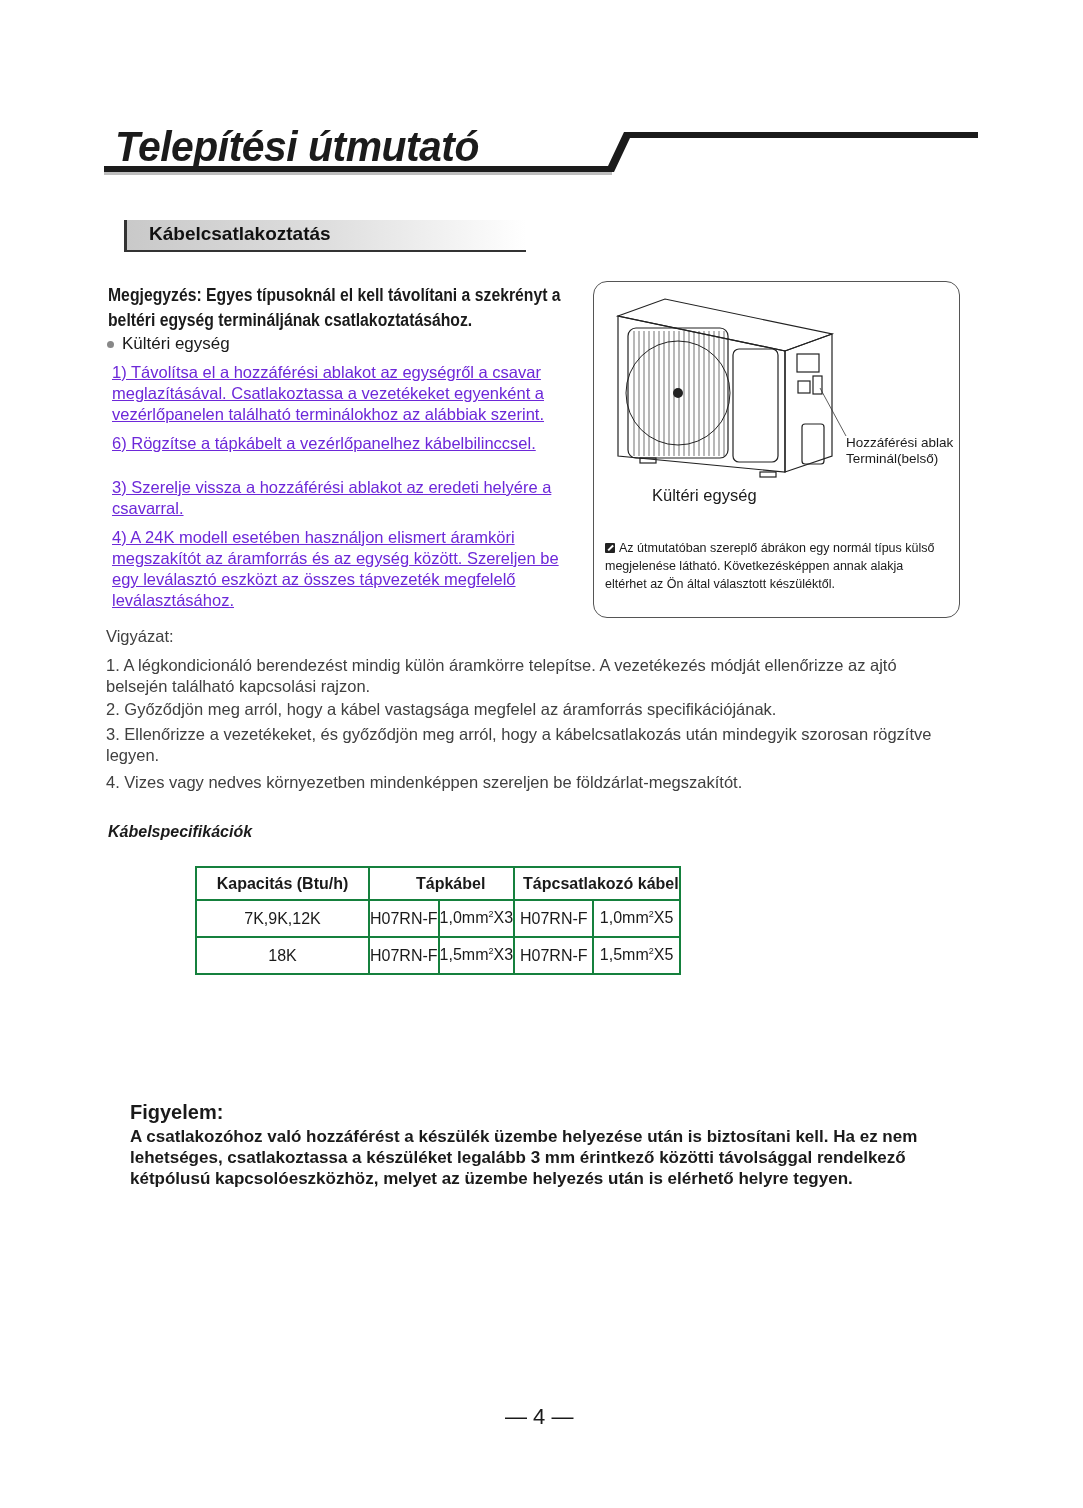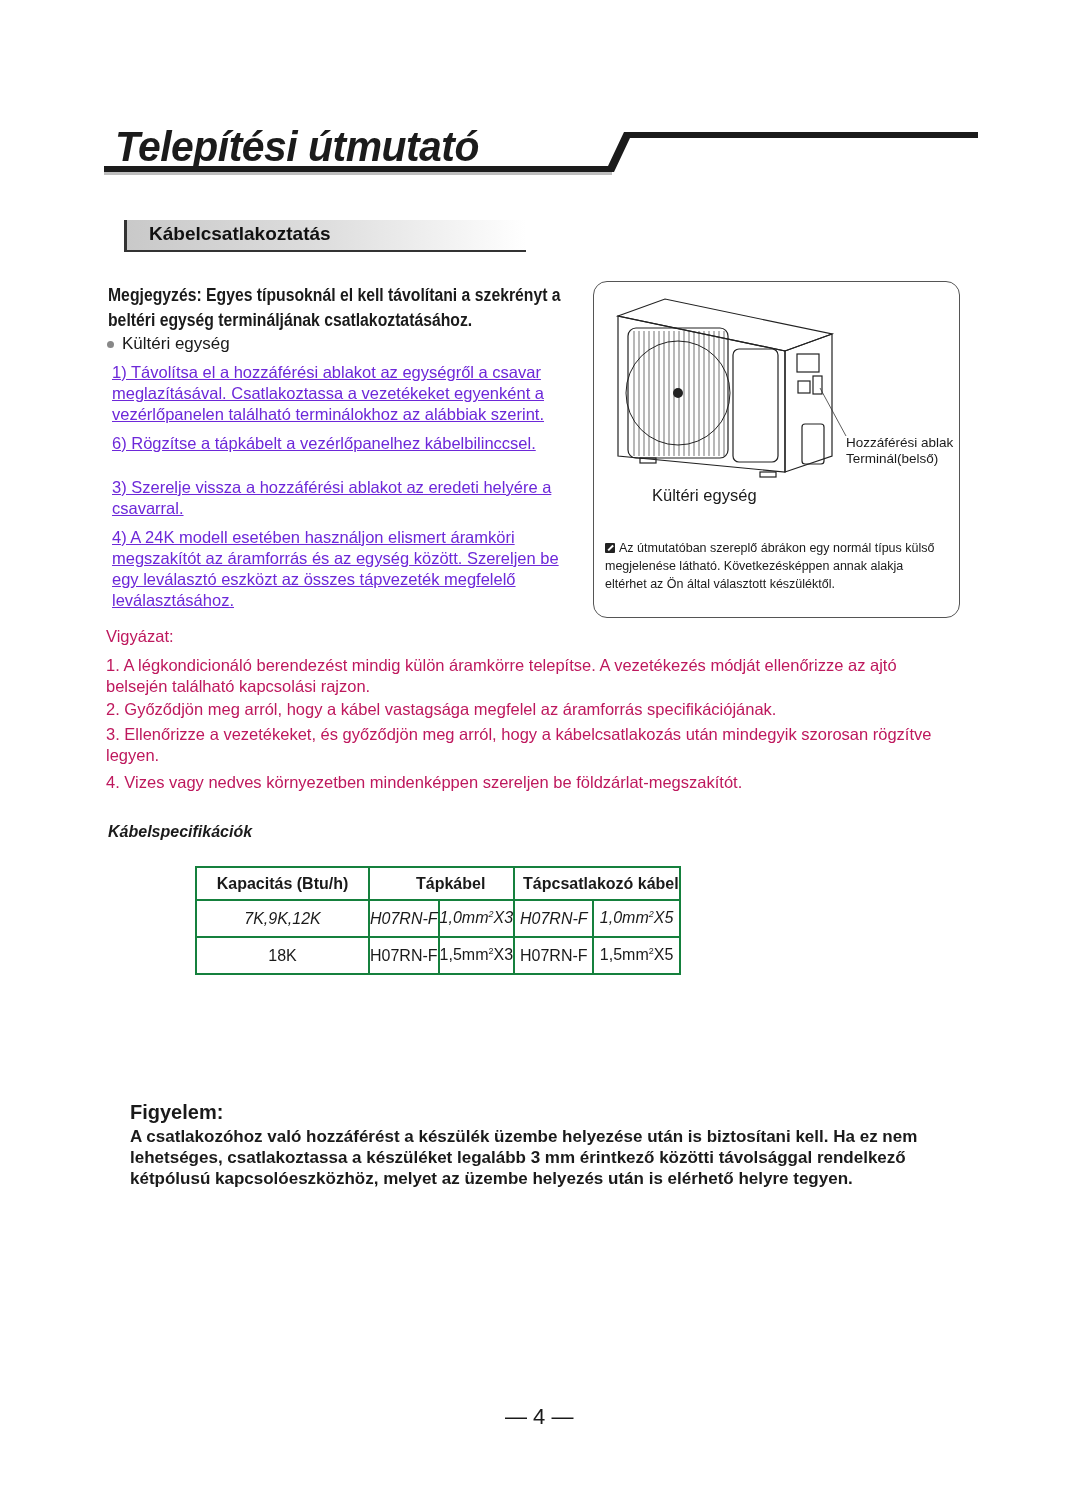--- a/index.html
+++ b/index.html
@@ -27,21 +27,21 @@
   
   .illus-box { left:593px; top:281px; width:367px; height:337px; border:1px solid #555; border-radius:14px; box-sizing:border-box; }
   .illus-svg { left:610px; top:296px; }
   .lbl-access { left:846px; top:435px; font-size:13.5px; line-height:16px; }
   .lbl-outdoor { left:652px; top:486px; font-size:16.5px; }
   .illus-note { left:605px; top:539px; width:340px; font-size:12.5px; line-height:18px; }
   .note-icon { display:inline-block; width:10px; height:10px; background:#222; border-radius:1px; position:relative; vertical-align:-1px; margin-right:4px; }
   .note-icon::after { content:""; position:absolute; left:2px; top:4px; width:7px; height:1.5px; background:#fff; transform:rotate(-45deg); }
 
   
-  .caution { left:106px; font-size:16.5px; line-height:21px; width:850px; color:#be185d; }
+  .caution { left:106px; font-size:16.5px; line-height:21px; width:850px; color:#404040; }
 
   .spec-title { left:108px; top:823px; font-size:16px; font-weight:bold; font-style:italic; }
 
   
   .spec-table { left:195px; top:866px; border-collapse:collapse; font-size:16px; }
   .spec-table td { border:2px solid #15803d; text-align:center; padding:0; }
   .spec-table .hdr { font-weight:bold; }
   .spec-table sup { font-size:9px; }
 
   .fig-title { left:130px; top:1101px; font-size:20px; font-weight:bold; }
@@ -139,21 +139,21 @@
 
 <div class="abs spec-title">Kábelspecifikációk</div>
 
 <table class="abs spec-table">
   <tbody>
       <tr style="height:33px;">
     <td class="hdr" style="width:171px;">Kapacitás (Btu/h)</td>
     <td class="hdr" colspan="2" style="text-align:left;padding-left:46px;">Tápkábel</td>
     <td class="hdr" colspan="2" style="text-align:left;padding-left:8px;">Tápcsatlakozó kábel</td>
   </tr>
-  <tr style="height:37px;font-style:italic;">
+  <tr style="height:37px;">
     <td>7K,9K,12K</td>
     <td>H07RN-F</td>
     <td><span>1,0mm</span><sup>2</sup><span>X3</span></td>
     <td>H07RN-F</td>
     <td><span>1,0mm</span><sup>2</sup><span>X5</span></td>
   </tr>
   <tr style="height:37px;">
     <td>18K</td>
     <td>H07RN-F</td>
     <td><span>1,5mm</span><sup>2</sup><span>X3</span></td>

